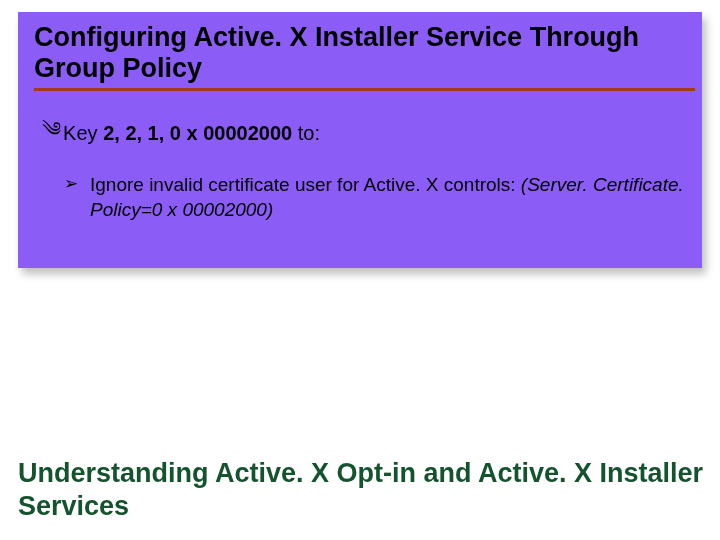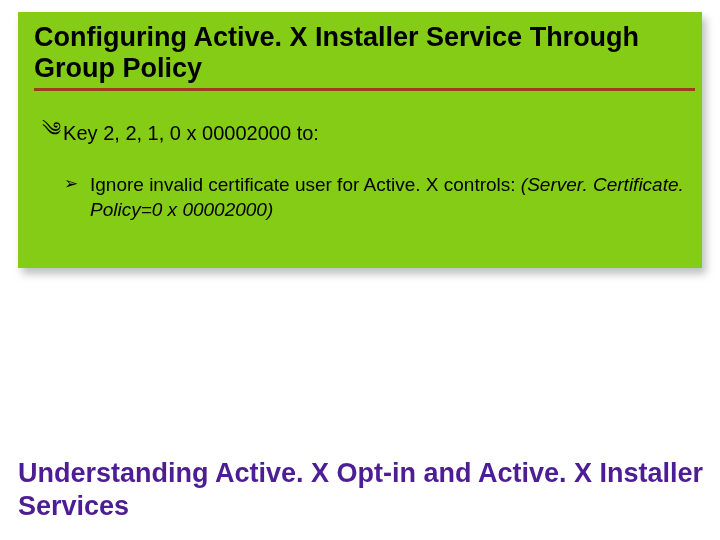--- a/index.html
+++ b/index.html
@@ -15,21 +15,21 @@
     width: 720px;
     height: 540px;
     position: relative;
     box-sizing: border-box;
   }
   .content-box {
     position: absolute;
     left: 18px;
     top: 12px;
     right: 18px;
-    background: #84cc16;
+    background: #8b5cf6;
     padding: 10px 7px 28px 16px;
     box-shadow: 4px 6px 8px rgba(0,0,0,0.25);
   }
   .title {
     font-size: 27px;
     font-weight: bold;
     color: #000;
     margin: 0 0 6px 0;
     line-height: 1.15;
     border-bottom: 3px solid #a33b1a;
@@ -40,21 +40,21 @@
     margin: 16px 0 10px 8px;
   }
   .curly {
     font-family: "Segoe Script", "Comic Sans MS", cursive;
     font-size: 20px;
     color: #000;
     margin-right: 2px;
     display: inline-block;
     vertical-align: middle;
   }
-  .bold { font-weight: normal; }
+  .bold { font-weight: bold; }
   .sub-list {
     list-style: none;
     padding: 0 0 0 30px;
     margin: 0;
   }
   .sub-list li {
     font-size: 19px;
     line-height: 1.3;
     margin-bottom: 18px;
     position: relative;
@@ -69,21 +69,21 @@
     font-size: 17px;
   }
   .italic { font-style: italic; }
   .footer-title {
     position: absolute;
     left: 18px;
     bottom: 18px;
     right: 7px;
     font-size: 27px;
     font-weight: bold;
-    color: #4c1d95;
+    color: #14532d;
     line-height: 1.2;
   }
 </style>
 </head>
 <body>
 
 <div class="slide">
 
   <div class="content-box">
     <h1 class="title">Configuring Active. X Installer Service Through Group Policy</h1>

